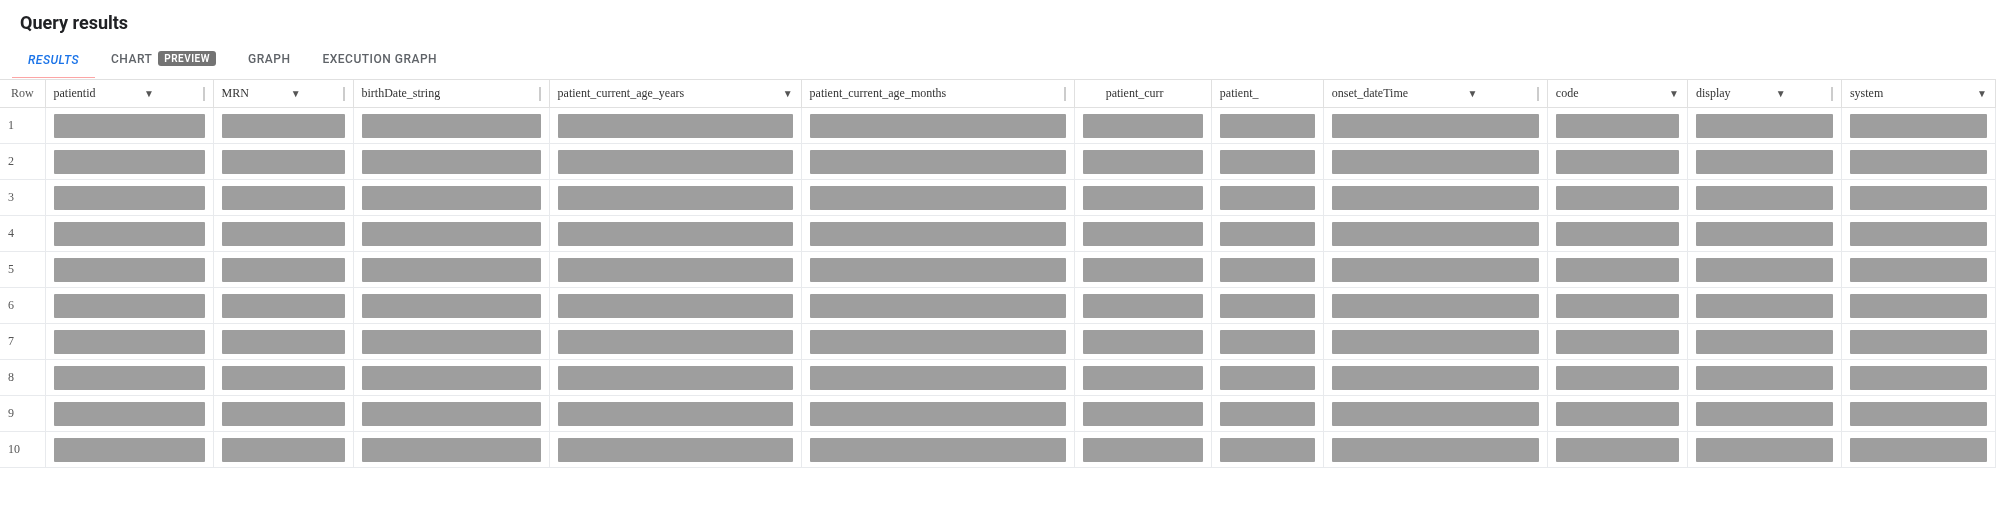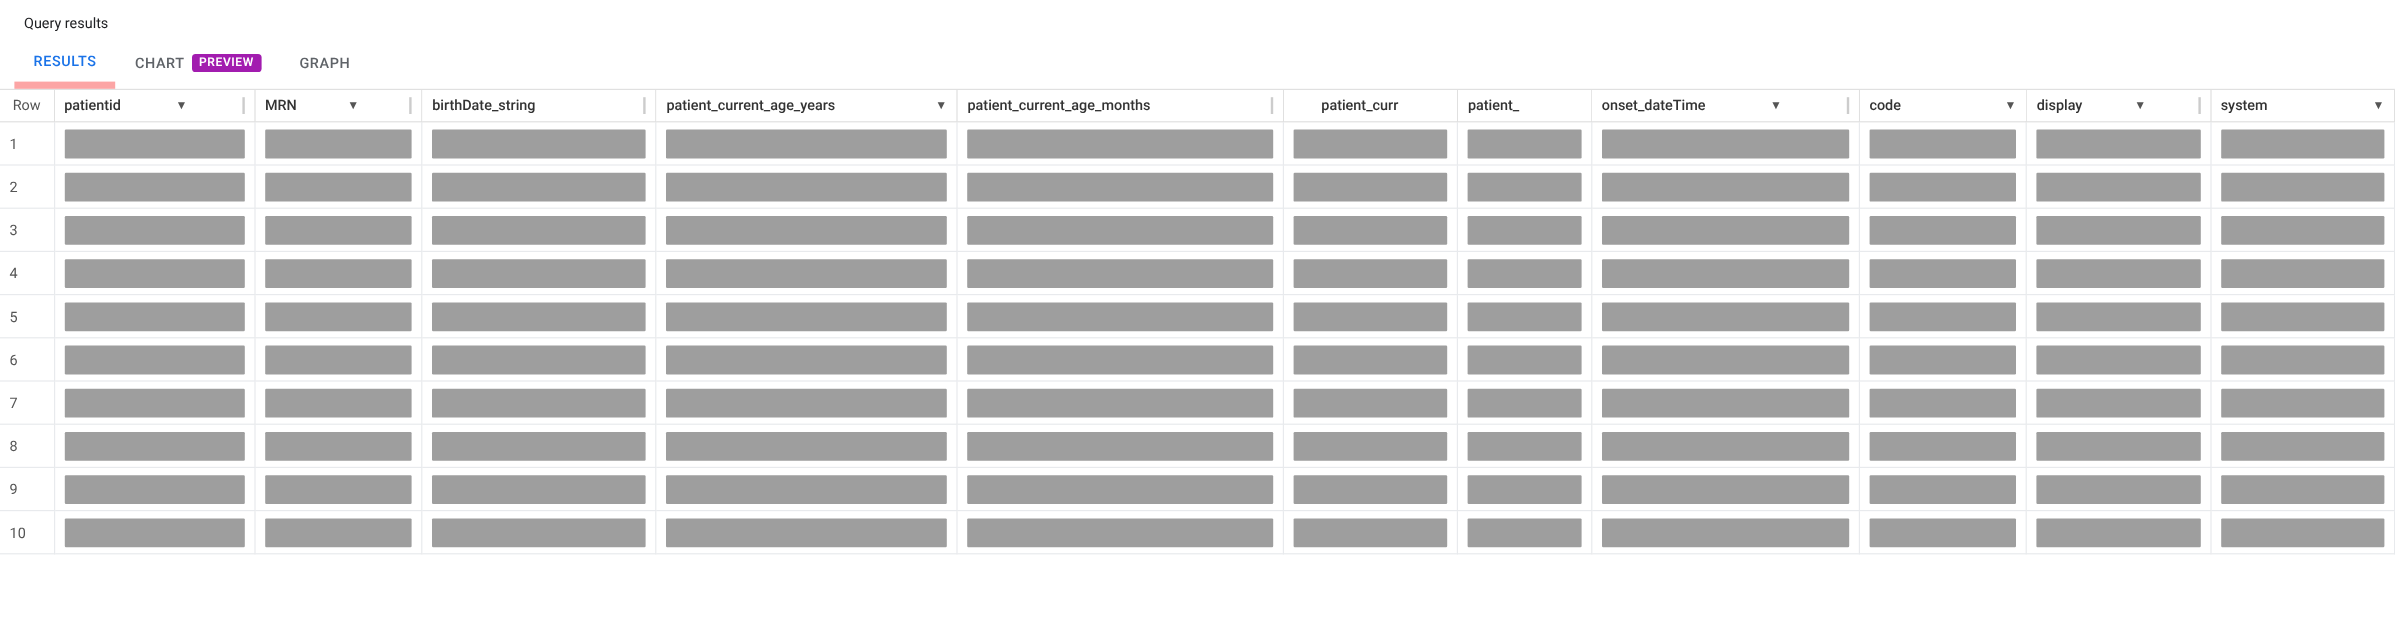--- a/index.html
+++ b/index.html
@@ -4,22 +4,22 @@
   <style>
     * { box-sizing: border-box; margin: 0; padding: 0; }
     body {
       font-family: 'Roboto', Arial, sans-serif;
       font-size: 13px;
       background: #fff;
       color: #333;
     }
 
     .page-title {
-      font-size: 12px;
-      font-weight: 400;
+      font-size: 18px;
+      font-weight: 700;
       padding: 12px 20px 8px 20px;
       color: #202124;
     }
 
     .tab-bar {
       display: flex;
       align-items: center;
       border-bottom: 1px solid #e0e0e0;
       padding: 0 12px;
       gap: 0;
@@ -34,43 +34,45 @@
       cursor: pointer;
       border-bottom: 3px solid transparent;
       white-space: nowrap;
       display: flex;
       align-items: center;
       gap: 6px;
     }
 
     .tab.active {
       color: #1a73e8;
-      border-bottom: 6px solid #fca5a5;
+      border-bottom: 1px solid #fca5a5;
+      font-style: italic;
     }
 
     .tab .preview-badge {
-      background: #a21caf;
+      background: #737373;
       color: #fff;
       font-size: 10px;
       font-weight: 600;
       padding: 2px 6px;
       border-radius: 3px;
       letter-spacing: 0.5px;
     }
 
     .table-container {
       overflow-x: auto;
       overflow-y: auto;
       height: calc(530px - 100px);
     }
 
     table {
       border-collapse: collapse;
       width: 100%;
       min-width: 1800px;
+      font-family: Liberation Serif, serif;
     }
 
     thead tr th {
       background: #fff;
       border-bottom: 1px solid #e0e0e0;
       border-right: 1px solid #e0e0e0;
       padding: 6px 8px;
       font-size: 12px;
       font-weight: 500;
       color: #333;
@@ -159,20 +161,23 @@
   <div class="tab active">
     <span>RESULTS</span>
   </div>
   <div class="tab">
     <span>CHART</span>
     <span class="preview-badge">PREVIEW</span>
   </div>
   <div class="tab">
     <span>GRAPH</span>
   </div>
+  <div class="tab">
+    <span>EXECUTION GRAPH</span>
+  </div>
 </div>
 
 <div class="table-container">
   <table>
     <thead>
       <tr>
         <th>
           <span>Row</span>
         </th>
         <th class="col-patientid">

